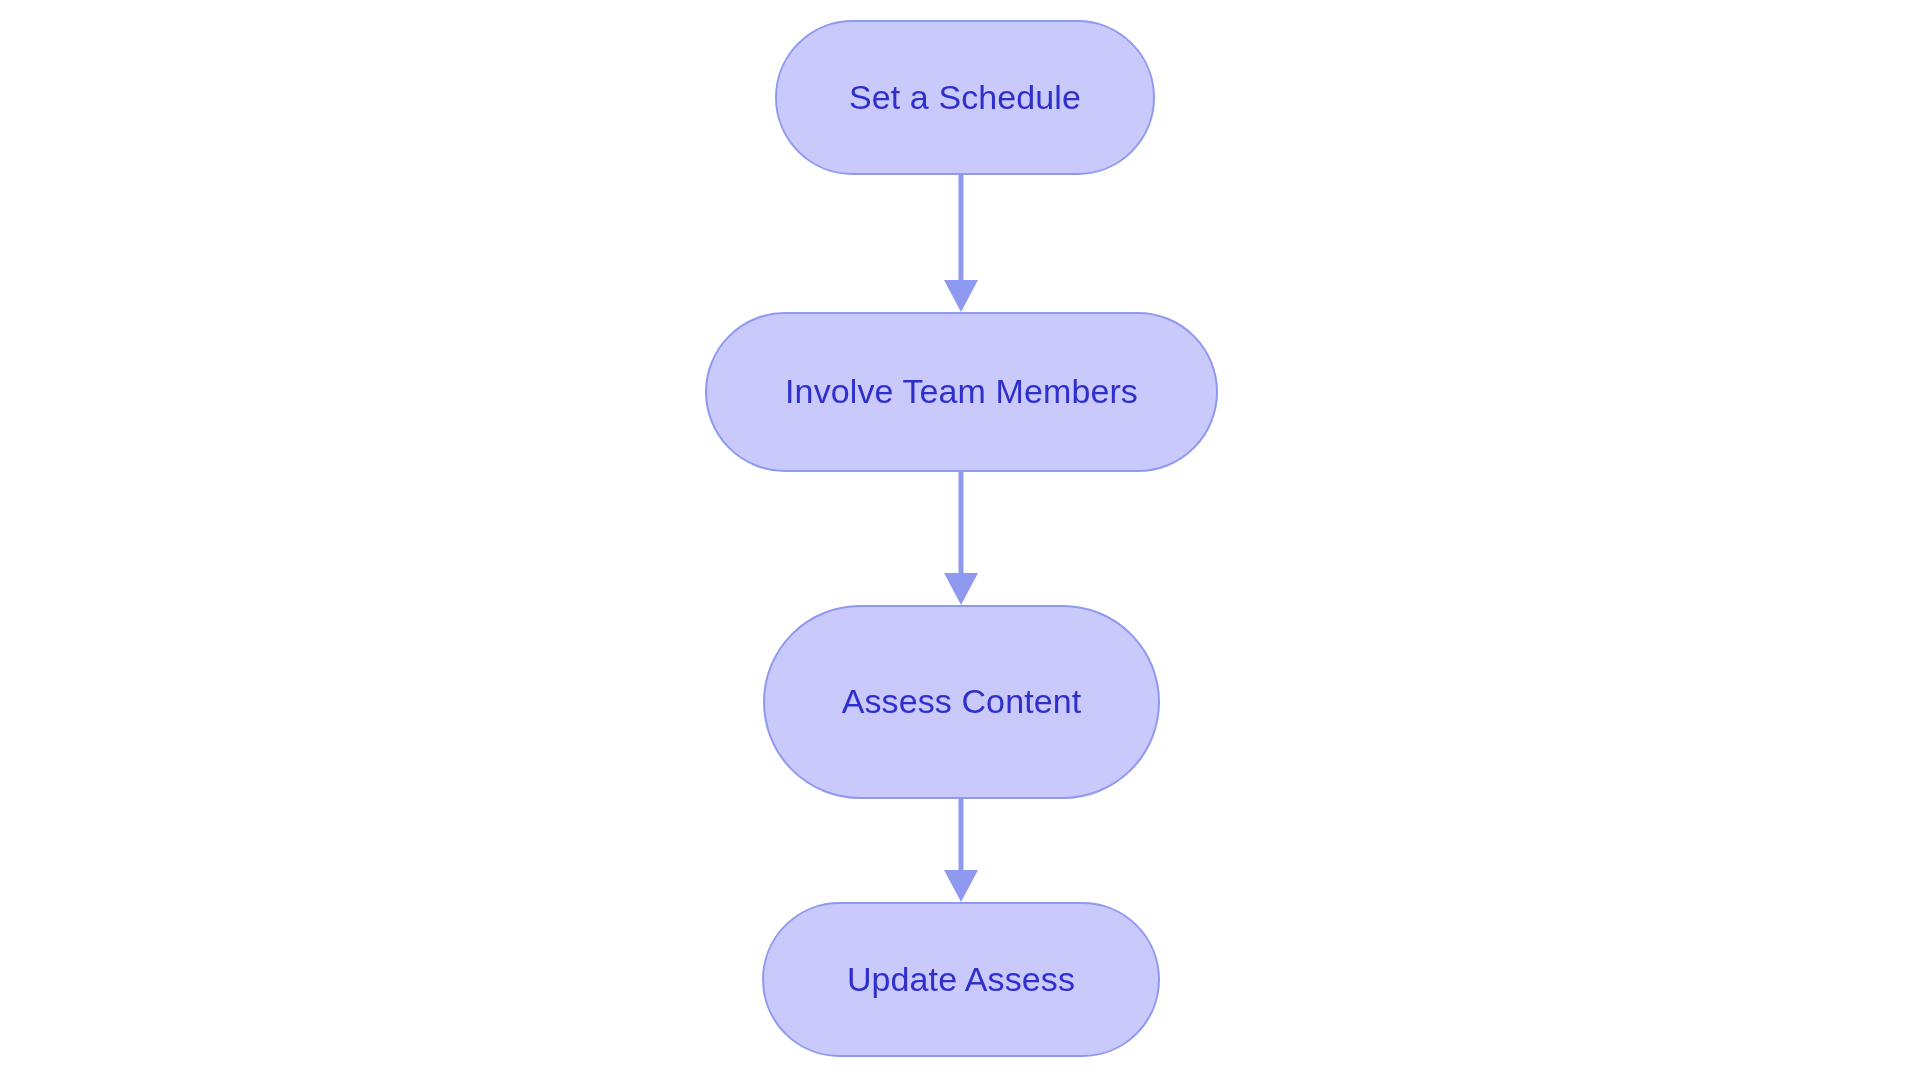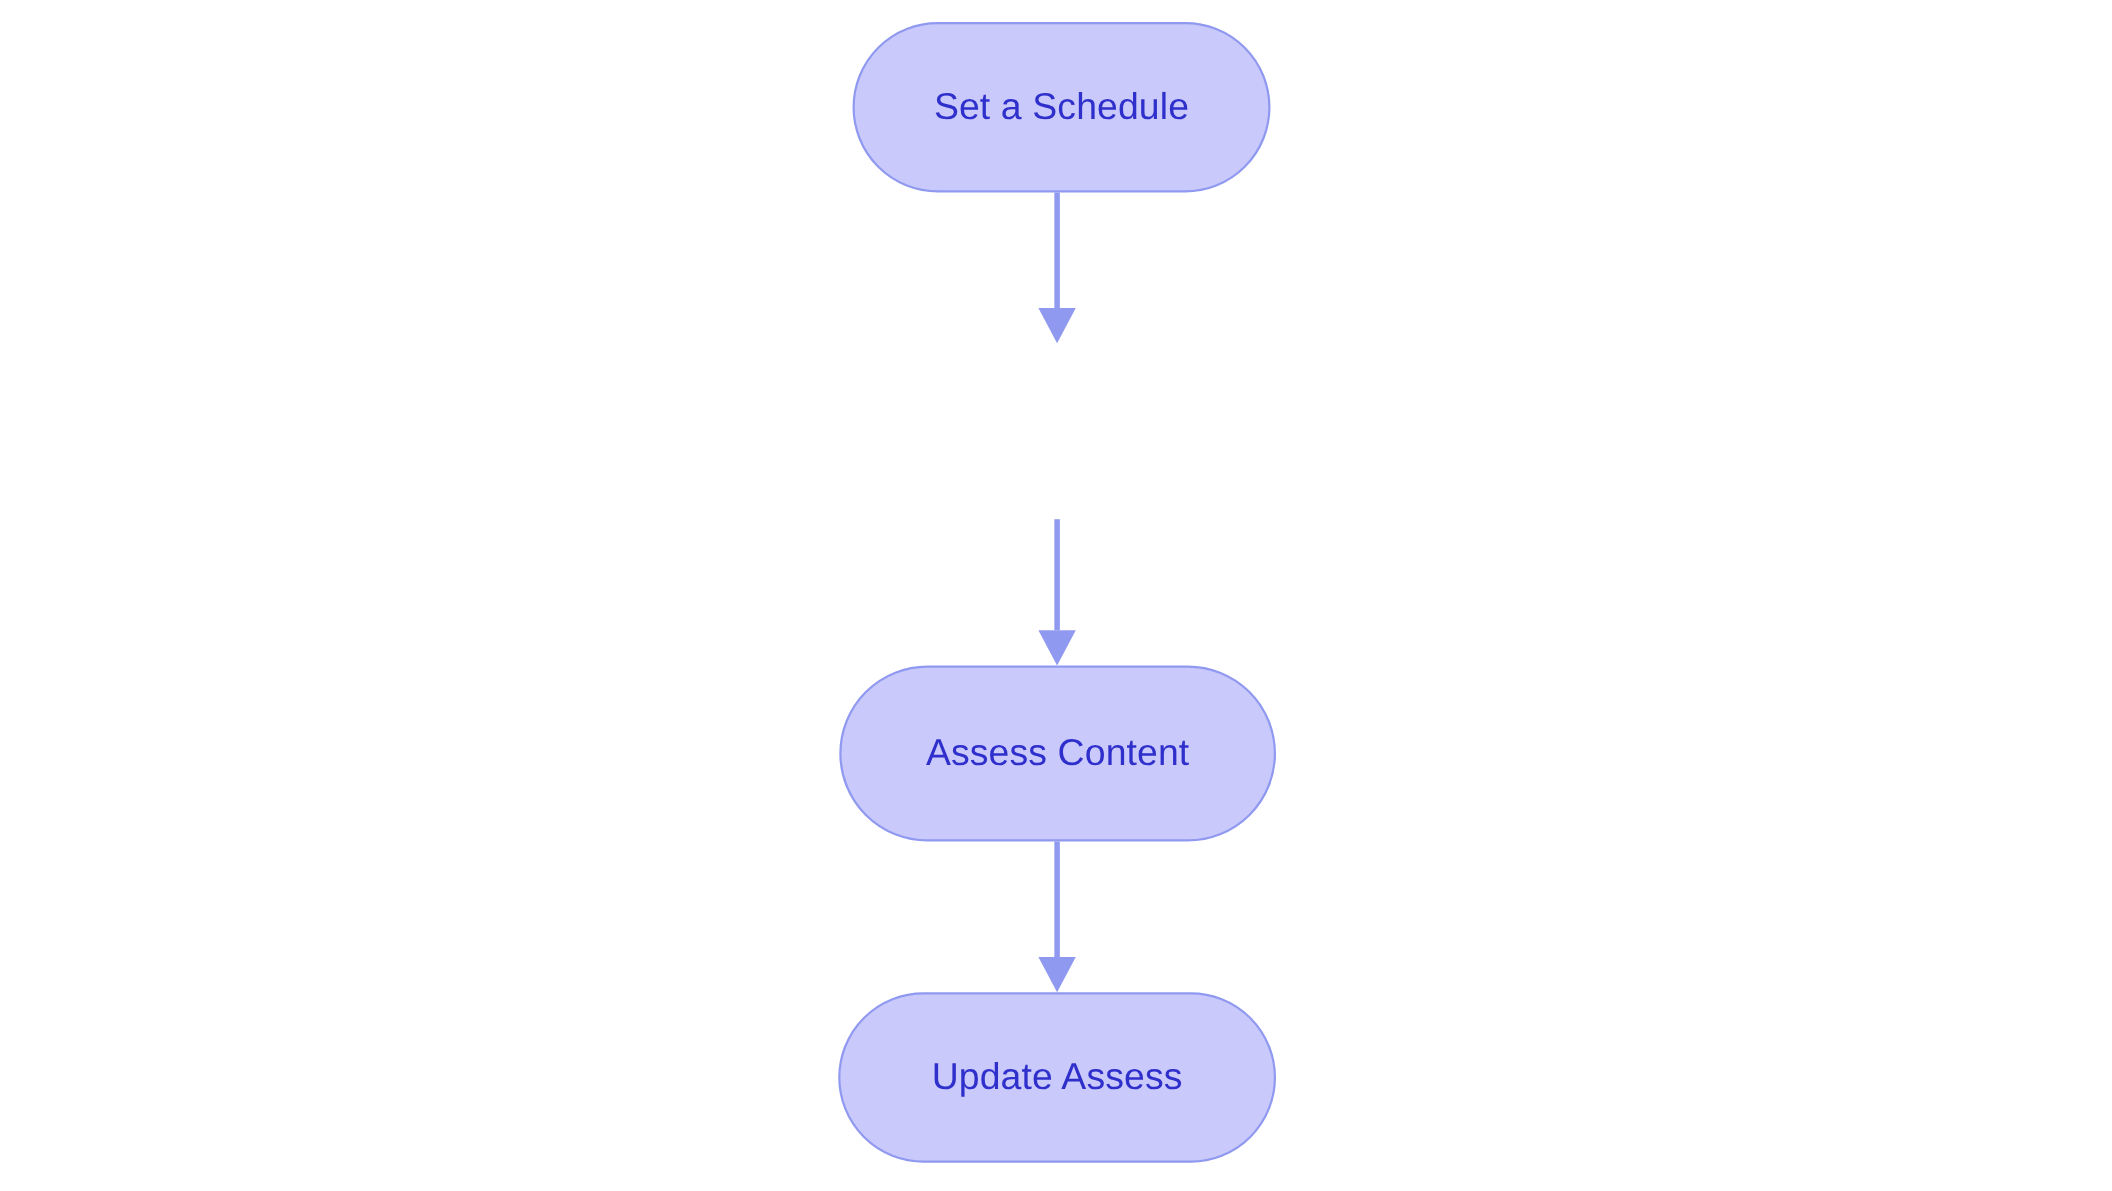--- a/index.html
+++ b/index.html
@@ -51,21 +51,21 @@
     font-weight: 400;
     line-height: 1.15;
     letter-spacing: 0.1px;
     white-space: nowrap;
     user-select: none;
   }
 
   
   #node-set-a-schedule      { left: 775px; top: 20px;  width: 380px; height: 155px; }
   #node-involve-team-members{ left: 705px; top: 312px; width: 513px; height: 160px; }
-  #node-assess-content      { left: 763px; top: 605px; width: 397px; height: 160px; }
+  #node-assess-content      { left: 763px; top: 605px; width: 397px; height: 194px; }
   #node-update-records      { left: 762px; top: 902px; width: 398px; height: 155px; }
 </style>
 </head>
 <body>
 
 <div id="flow-canvas">
 
   <svg id="edge-layer" width="1920" height="1083" viewBox="0 0 1920 1083" xmlns="http://www.w3.org/2000/svg" aria-hidden="true">
 
     <g>
@@ -81,20 +81,23 @@
     <g>
       <line x1="961" y1="765" x2="961" y2="870" stroke="#9099F0" stroke-width="5"></line>
       <polygon points="944,870 978,870 961,902" fill="#9099F0"></polygon>
     </g>
   </svg>
 
   <div class="flow-node" id="node-set-a-schedule">
     <span class="flow-node-label">Set a Schedule</span>
   </div>
 
+  <div class="flow-node" id="node-involve-team-members">
+    <span class="flow-node-label">Involve Team Members</span>
+  </div>
 
   <div class="flow-node" id="node-assess-content">
     <span class="flow-node-label">Assess Content</span>
   </div>
 
   <div class="flow-node" id="node-update-records">
     <span class="flow-node-label">Update Assess</span>
   </div>
 
 </div>

